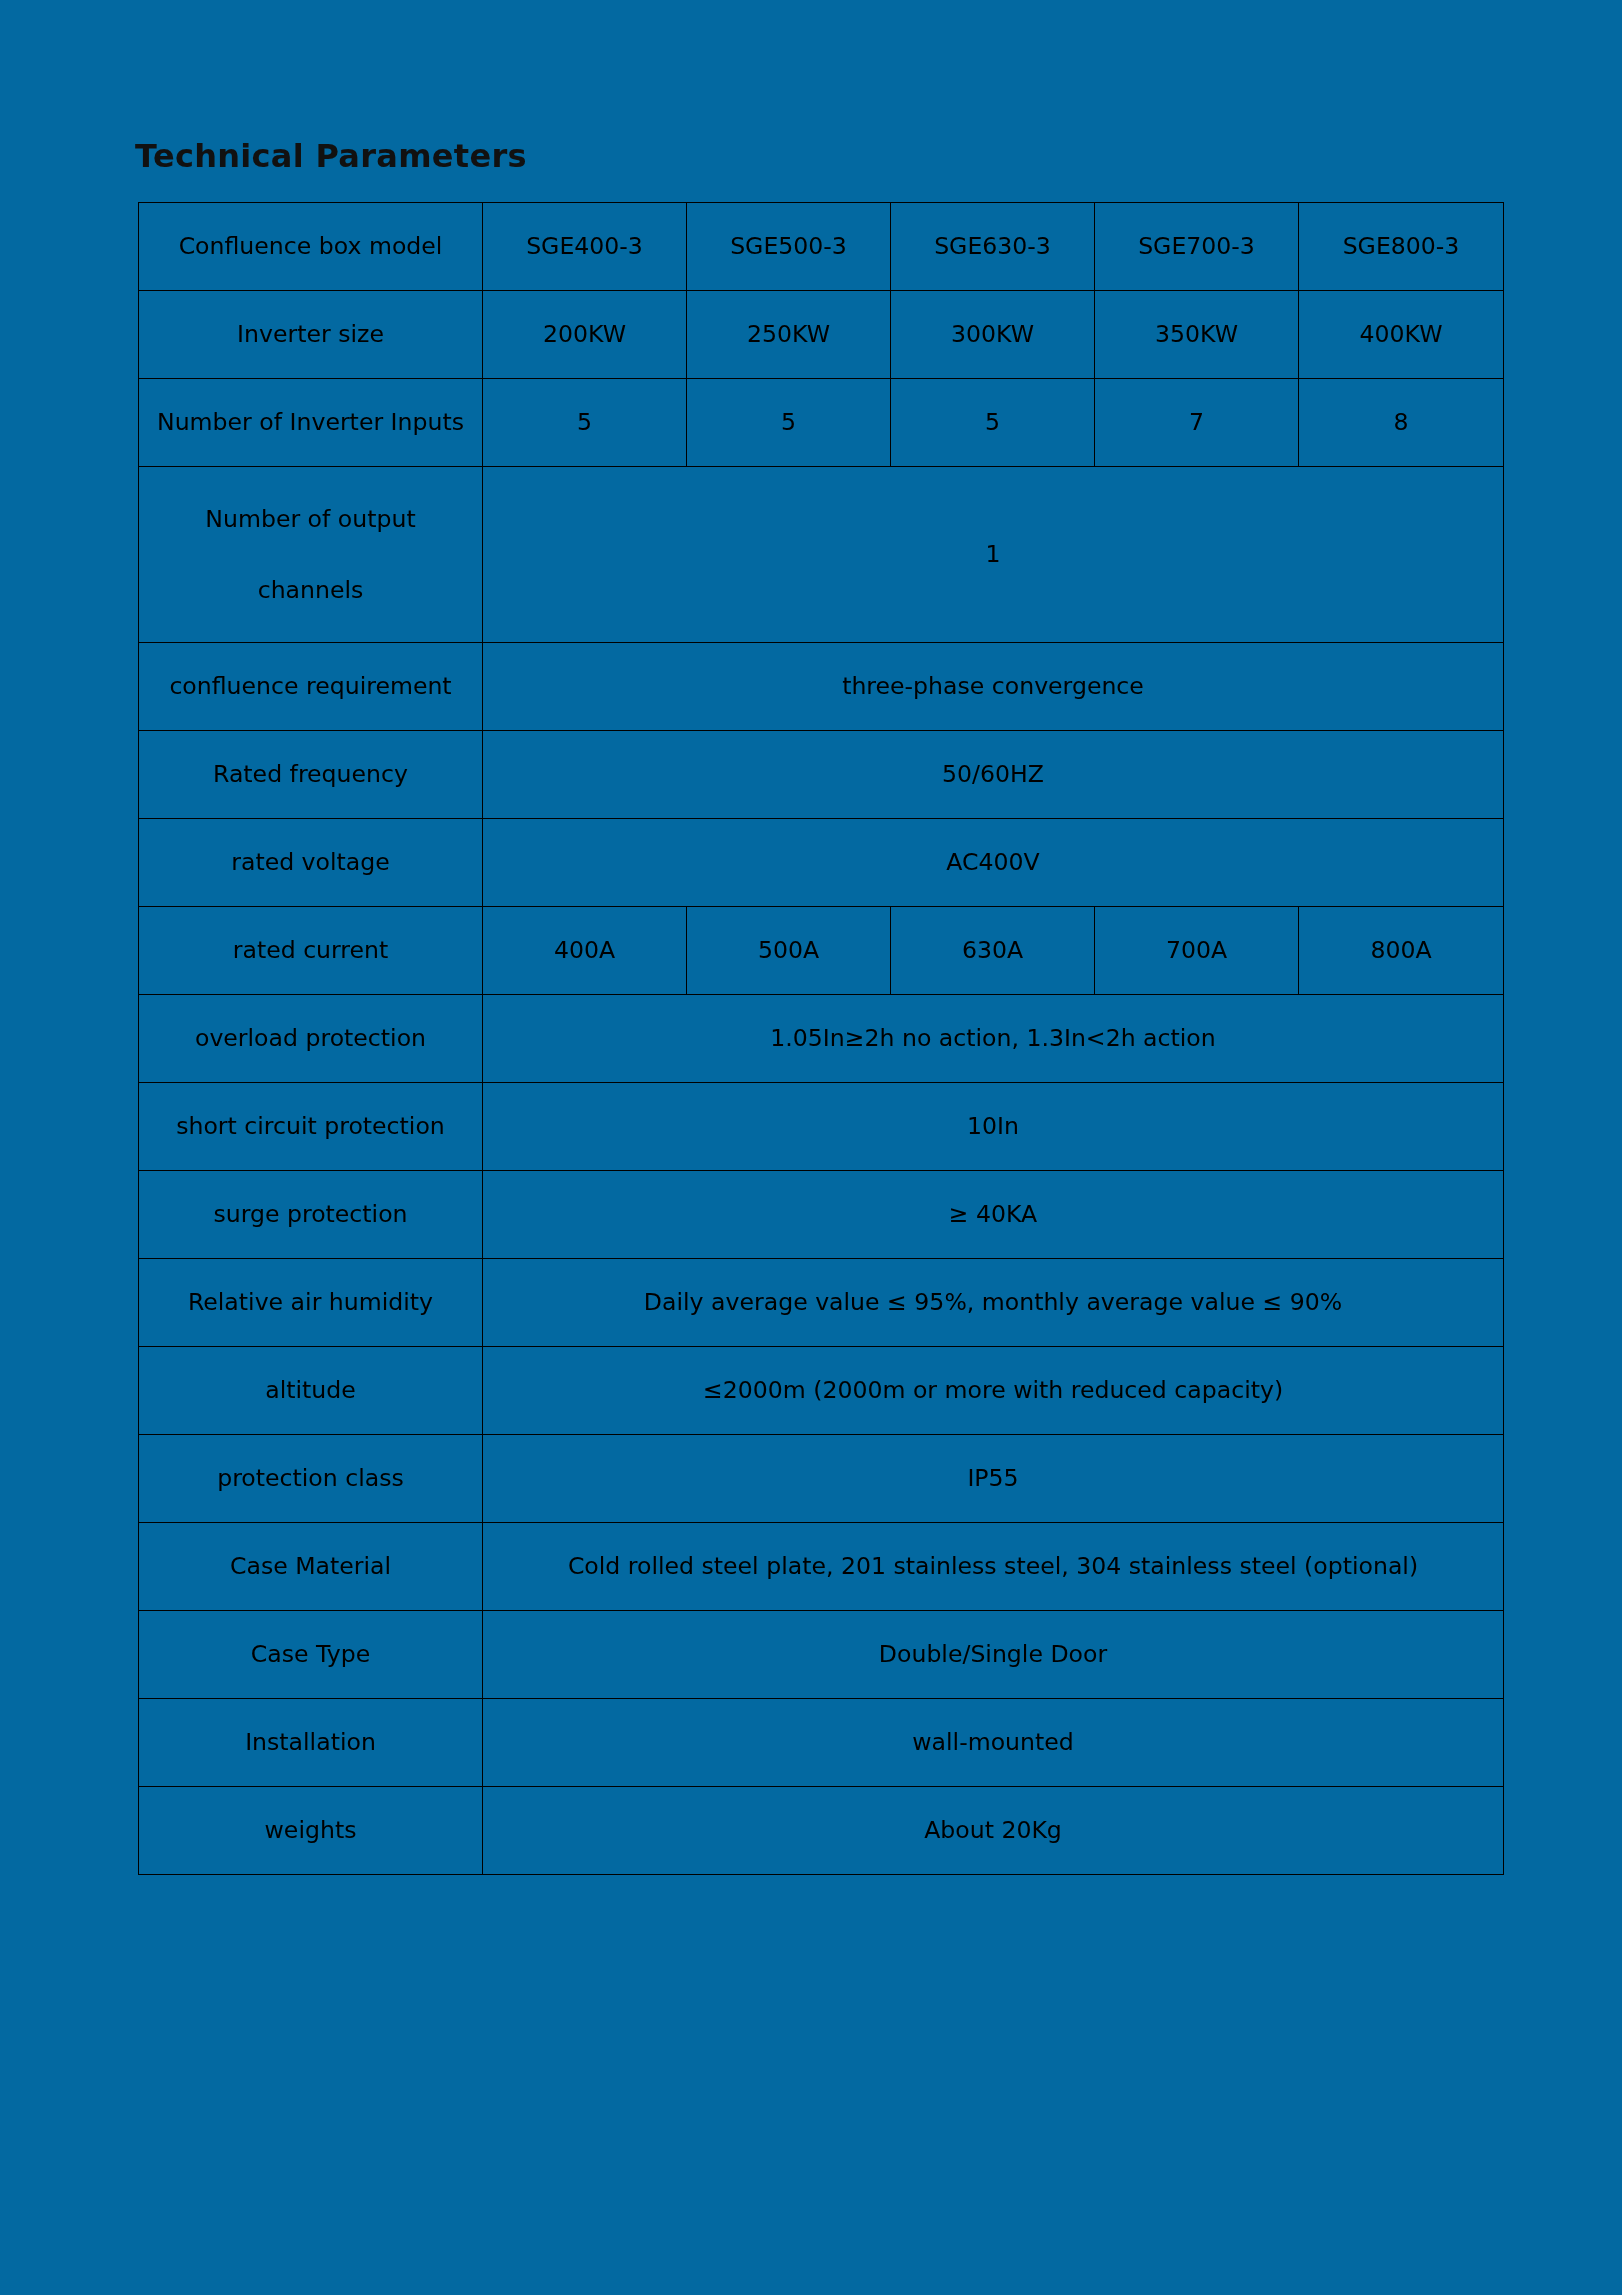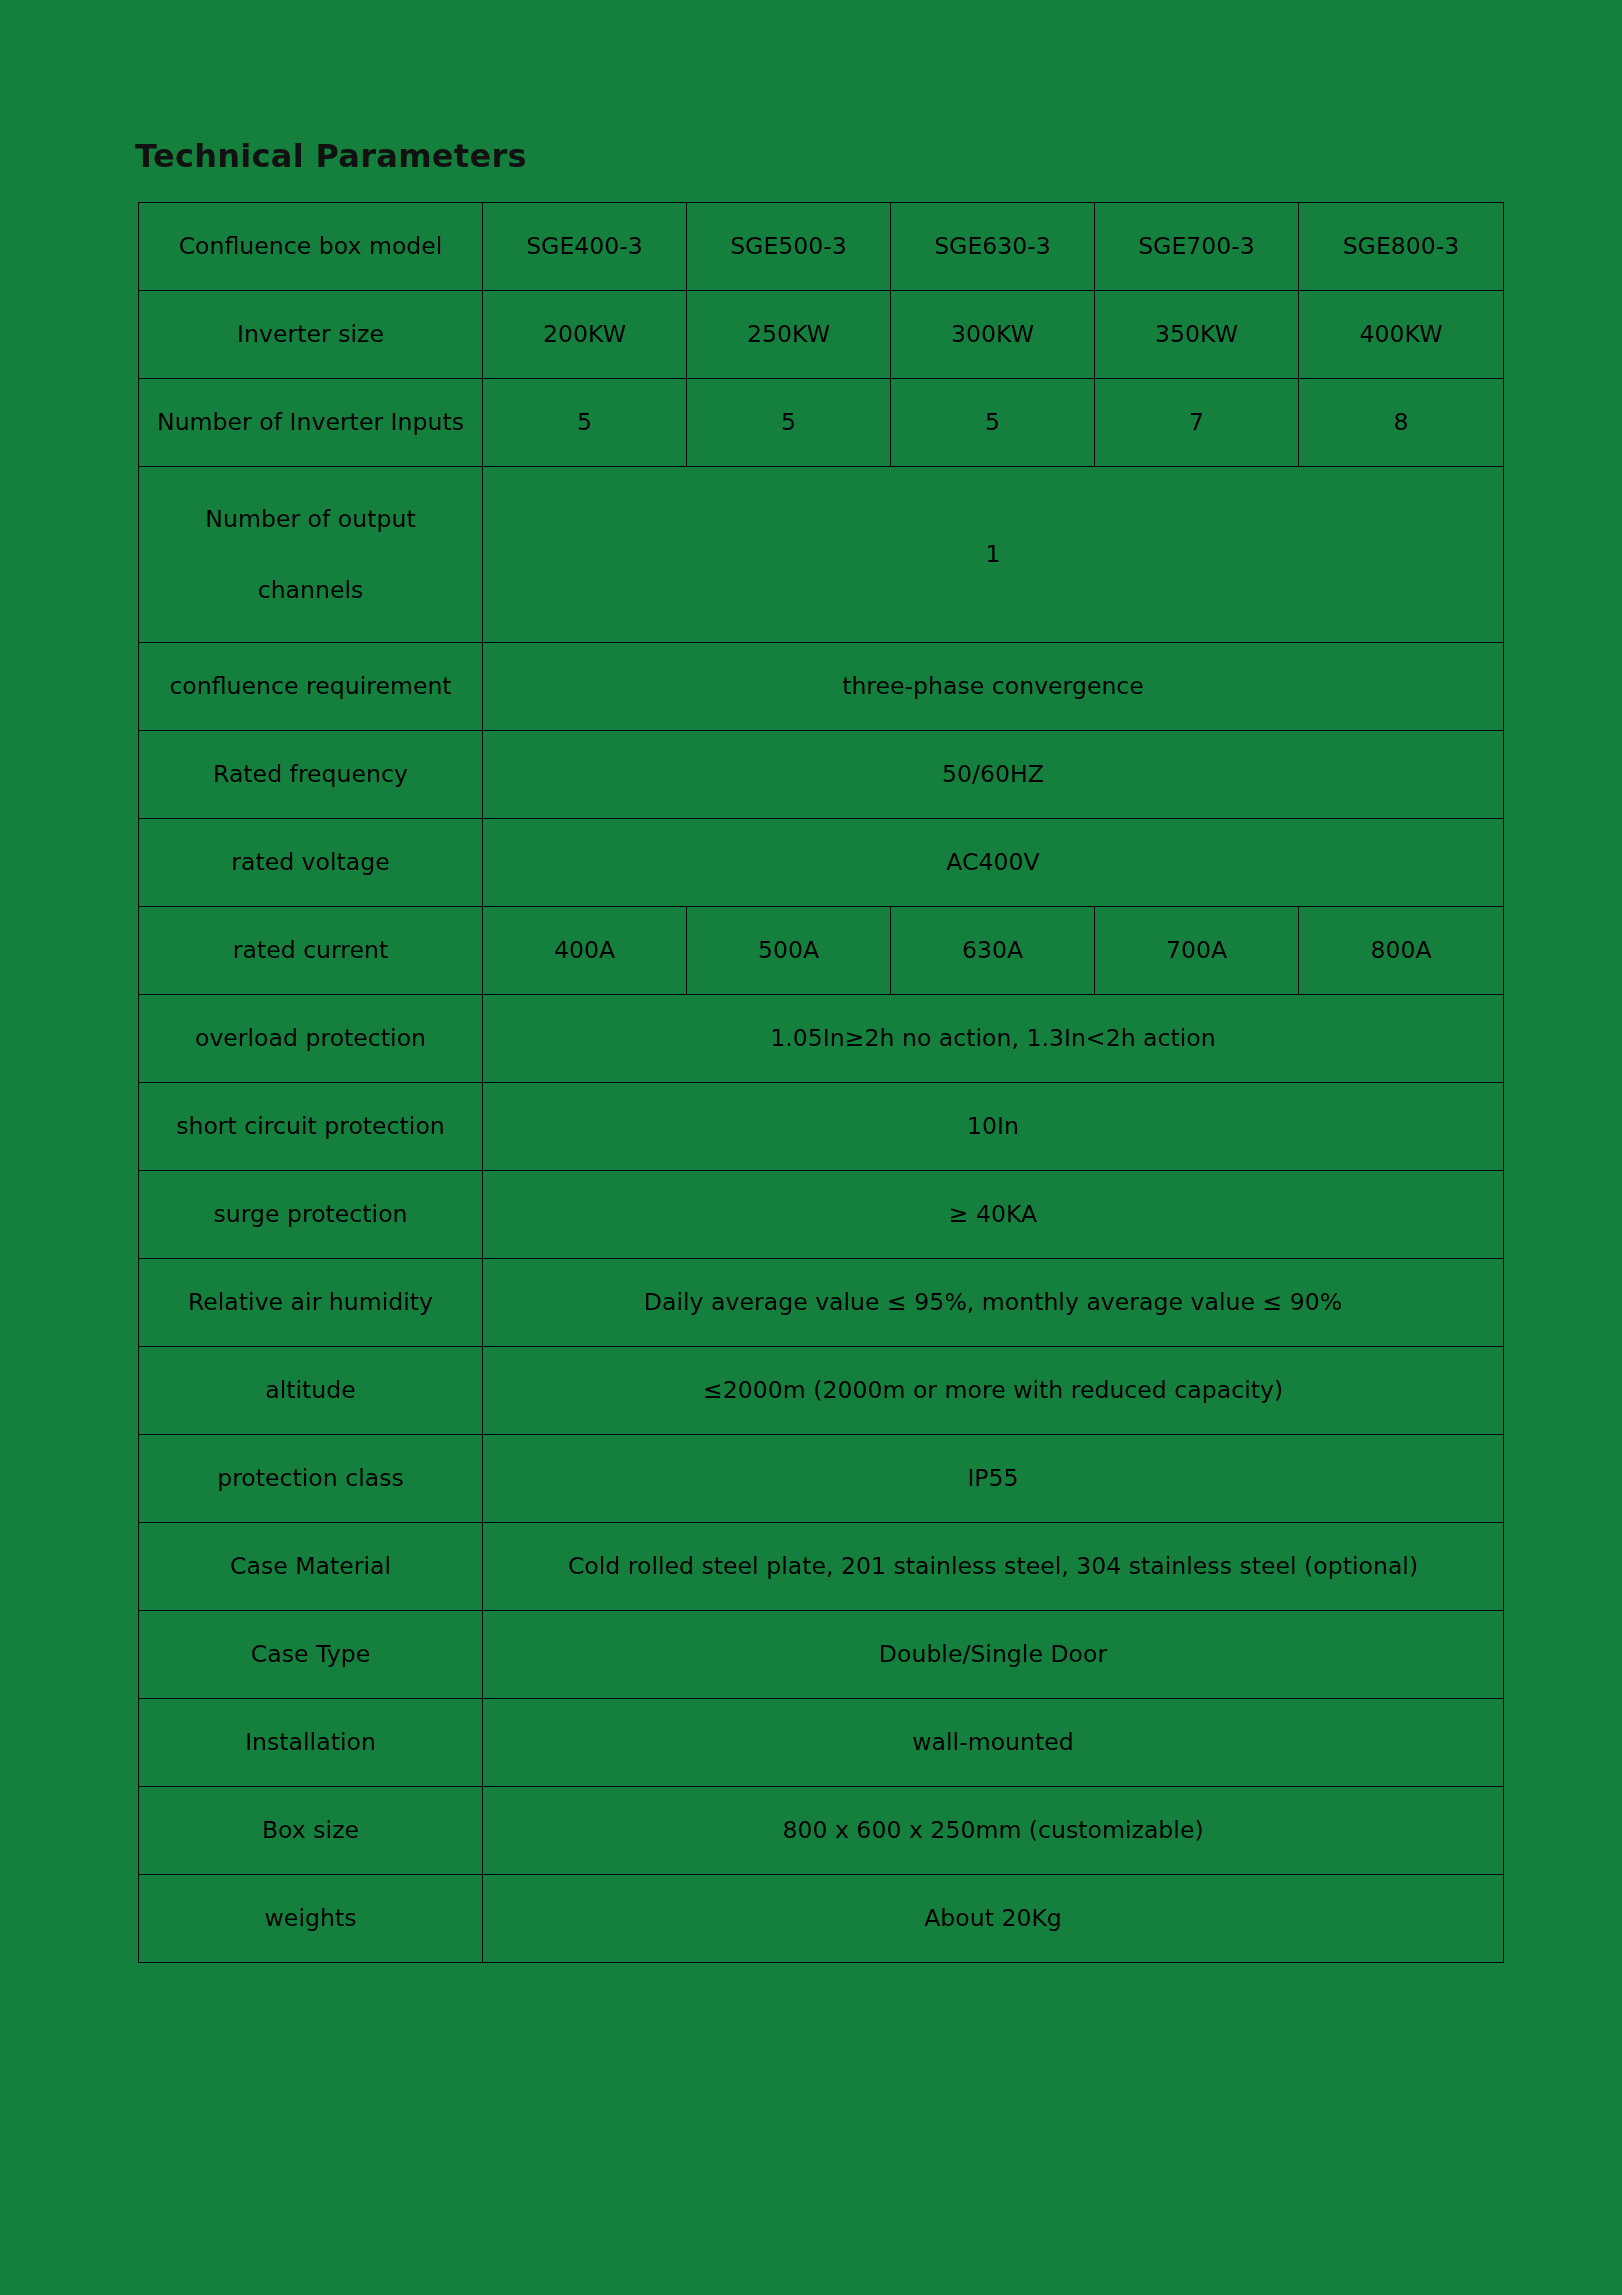--- a/index.html
+++ b/index.html
@@ -4,21 +4,21 @@
 <style>
   html, body {
     margin: 0;
     padding: 0;
     background: #ffffff;
   }
   .page {
     position: relative;
     width: 1623px;
     height: 2295px;
-    background: #15803d;
+    background: #0369a1;
     font-family: "DejaVu Sans", "Liberation Sans", sans-serif;
     color: #000000;
   }
   .doc-title {
     position: absolute;
     left: 135px;
     top: 137px;
     font-size: 32px;
     font-weight: 600;
     color: #111111;
@@ -165,24 +165,20 @@
       <tr class="row-single">
         <td class="label-cell">Case Type</td>
         <td colspan="5">Double/Single Door</td>
       </tr>
 
       <tr class="row-single">
         <td class="label-cell">Installation</td>
         <td colspan="5">wall-mounted</td>
       </tr>
 
-      <tr class="row-single">
-        <td class="label-cell">Box size</td>
-        <td colspan="5">800 x 600 x 250mm (customizable)</td>
-      </tr>
 
       <tr class="row-single">
         <td class="label-cell">weights</td>
         <td colspan="5">About 20Kg</td>
       </tr>
 
     </tbody>
   </table>
 
 </div>

